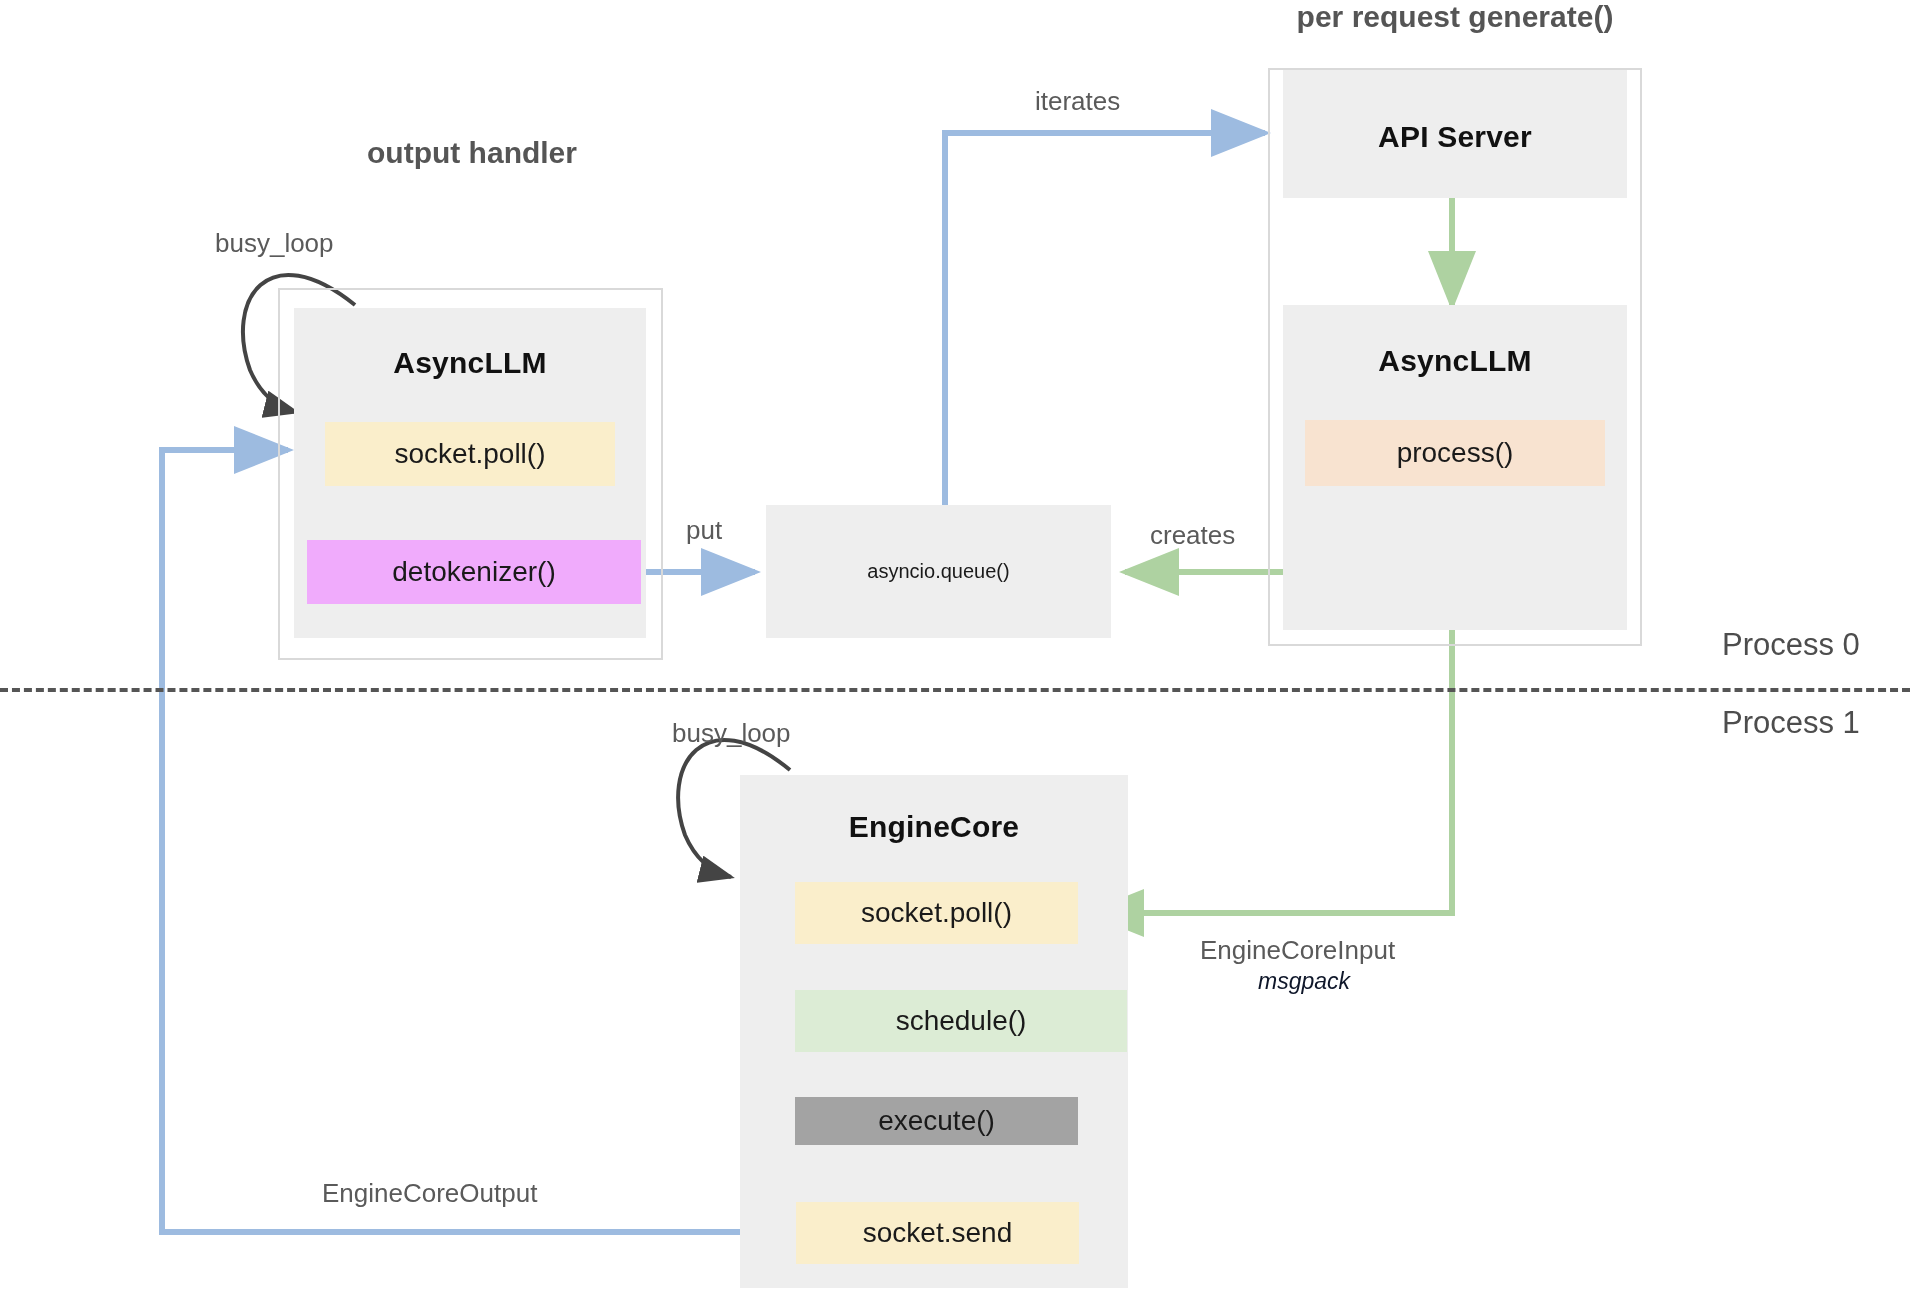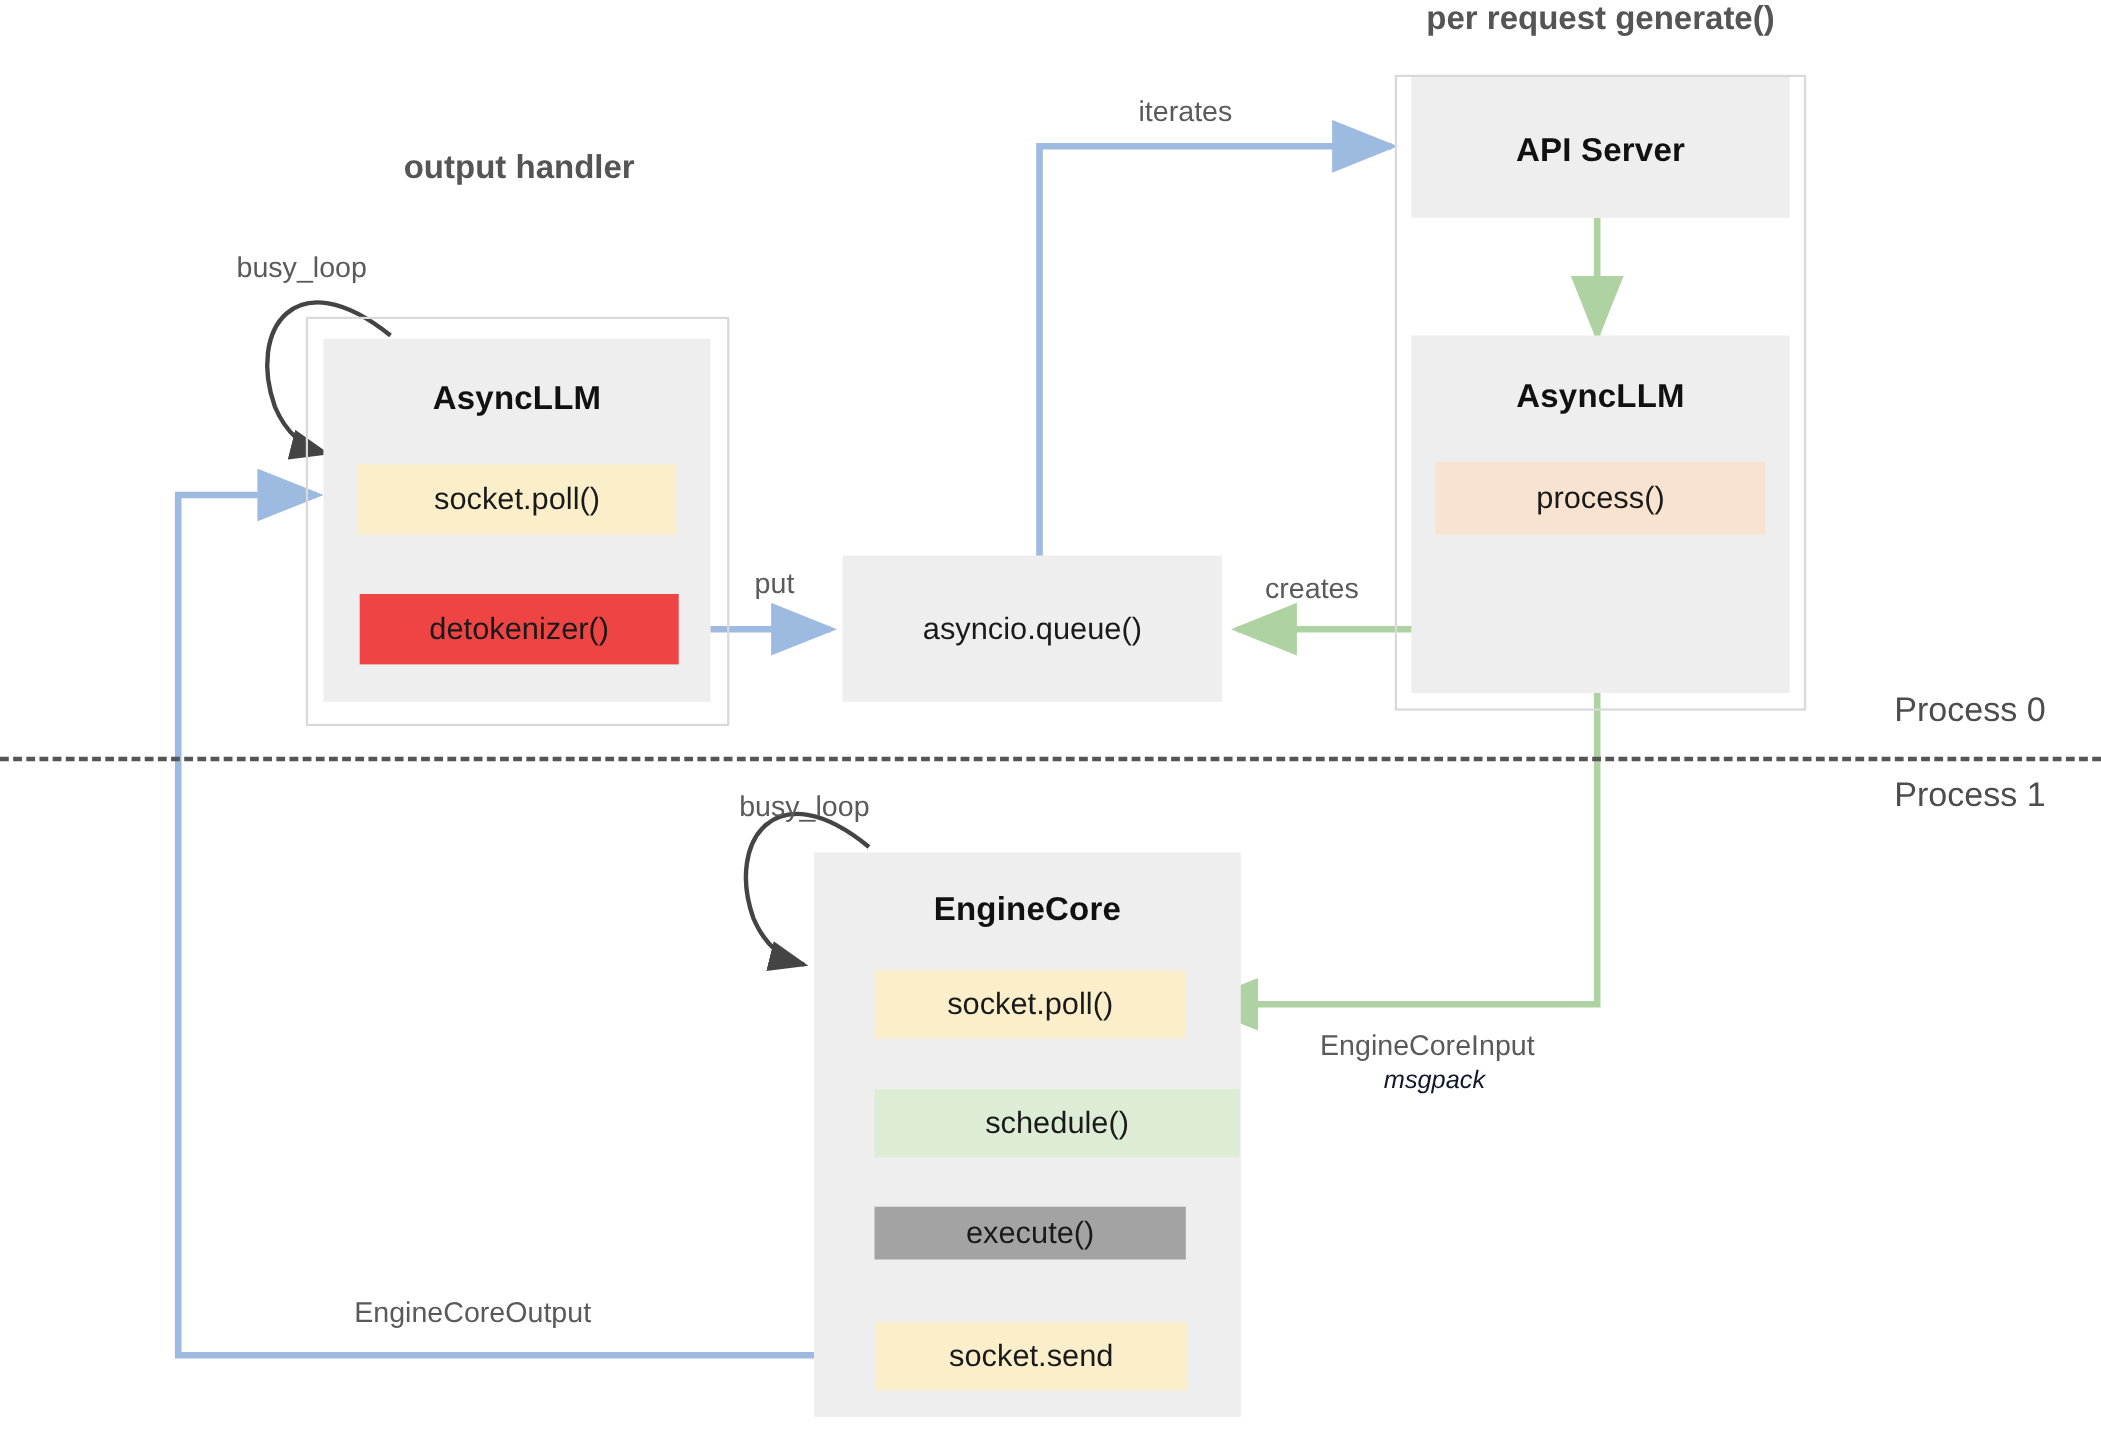--- a/index.html
+++ b/index.html
@@ -51,21 +51,21 @@
     font-size: 28px;
     color: #1a1a1a;
   }
   .plain-box {
     position: absolute;
     box-sizing: border-box;
     background: #eeeeee;
     display: flex;
     align-items: center;
     justify-content: center;
-    font-size: 28px;
+    font-size: 20px;
     color: #1a1a1a;
   }
   .section-title {
     position: absolute;
     font-weight: bold;
     font-size: 30px;
     color: #555555;
     white-space: nowrap;
   }
   .edge-label {
@@ -133,21 +133,21 @@
   <div class="section-title" style="left:322px; top:136px; width:300px; text-align:center;">output handler</div>
 
   <div class="group-frame" style="left:278px; top:288px; width:385px; height:372px;"></div>
 
   <div class="panel" style="left:294px; top:308px; width:352px; height:330px;"></div>
 
   <div class="panel-title" style="left:294px; top:346px; width:352px;">AsyncLLM</div>
 
   <div class="sub-box" style="left:325px; top:422px; width:290px; height:64px; background:#faeecb;">socket.poll()</div>
 
-  <div class="sub-box" style="left:327px; top:540px; width:290px; height:64px; background:#ef4444;">detokenizer()</div>
+  <div class="sub-box" style="left:307px; top:540px; width:334px; height:64px; background:#f0abfc;">detokenizer()</div>
 
   <div class="edge-label" style="left:215px; top:228px;">busy_loop</div>
 
   <div class="plain-box" style="left:766px; top:505px; width:345px; height:133px;">asyncio.queue()</div>
 
   <div class="edge-label" style="left:686px; top:515px;">put</div>
 
   <div class="edge-label" style="left:1150px; top:520px;">creates</div>
 
   <div class="group-frame" style="left:1268px; top:68px; width:374px; height:578px;"></div>

